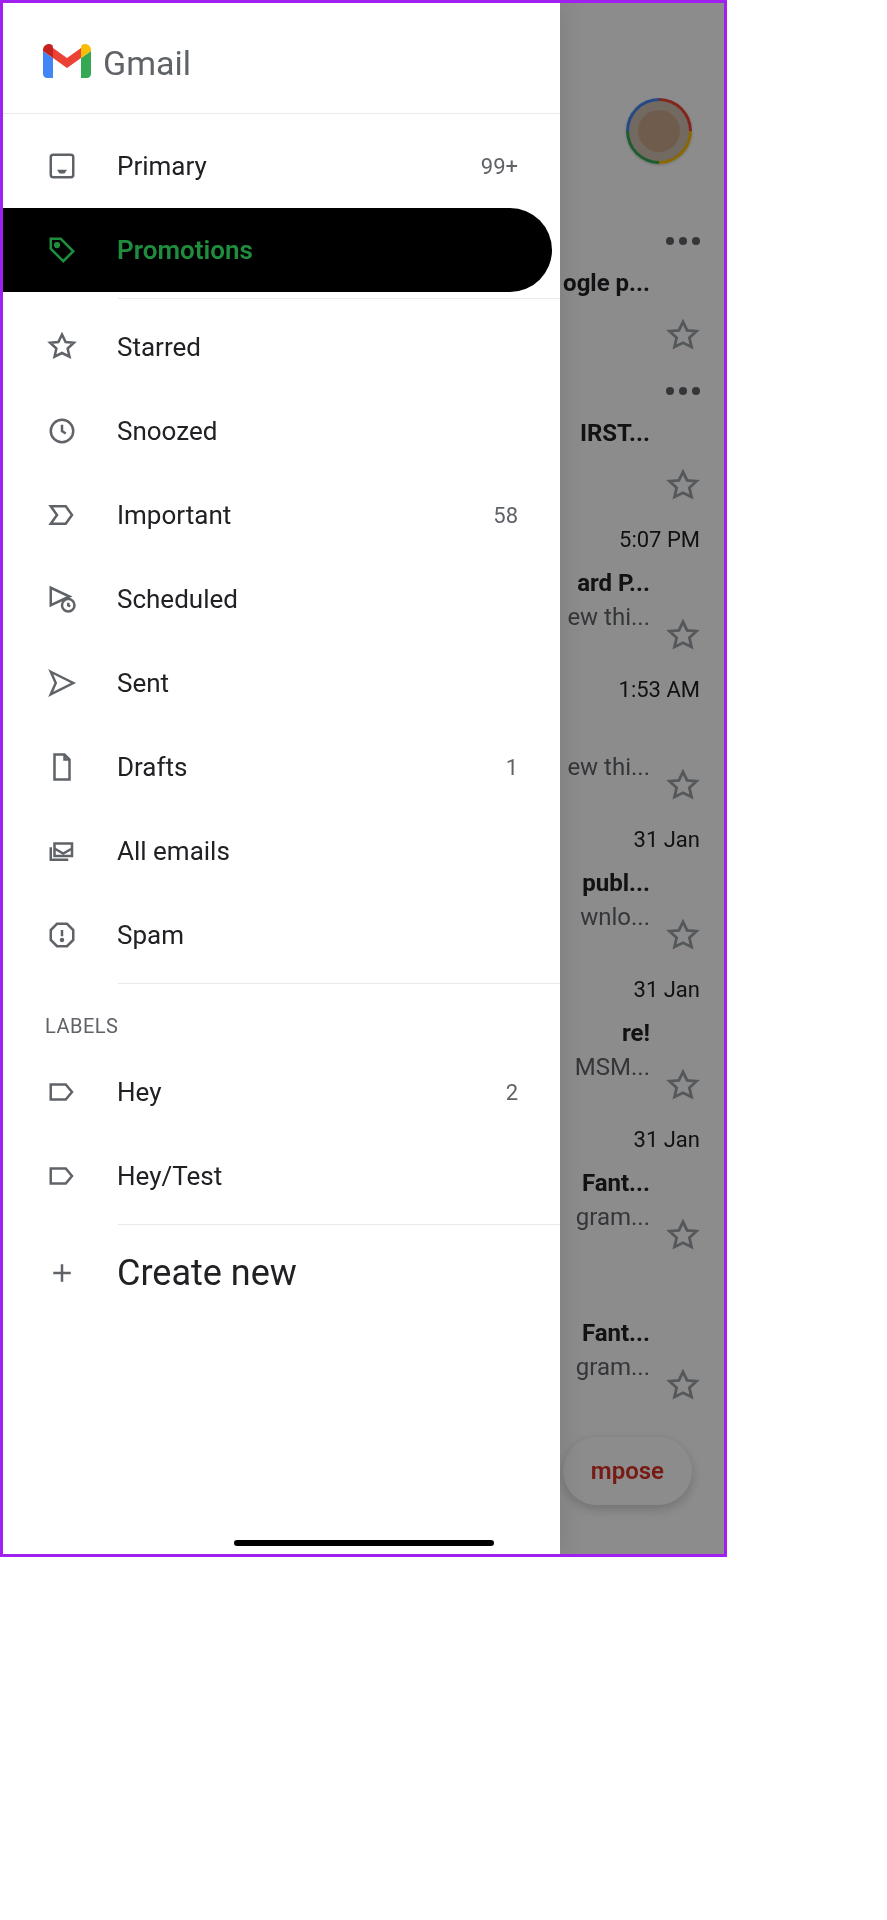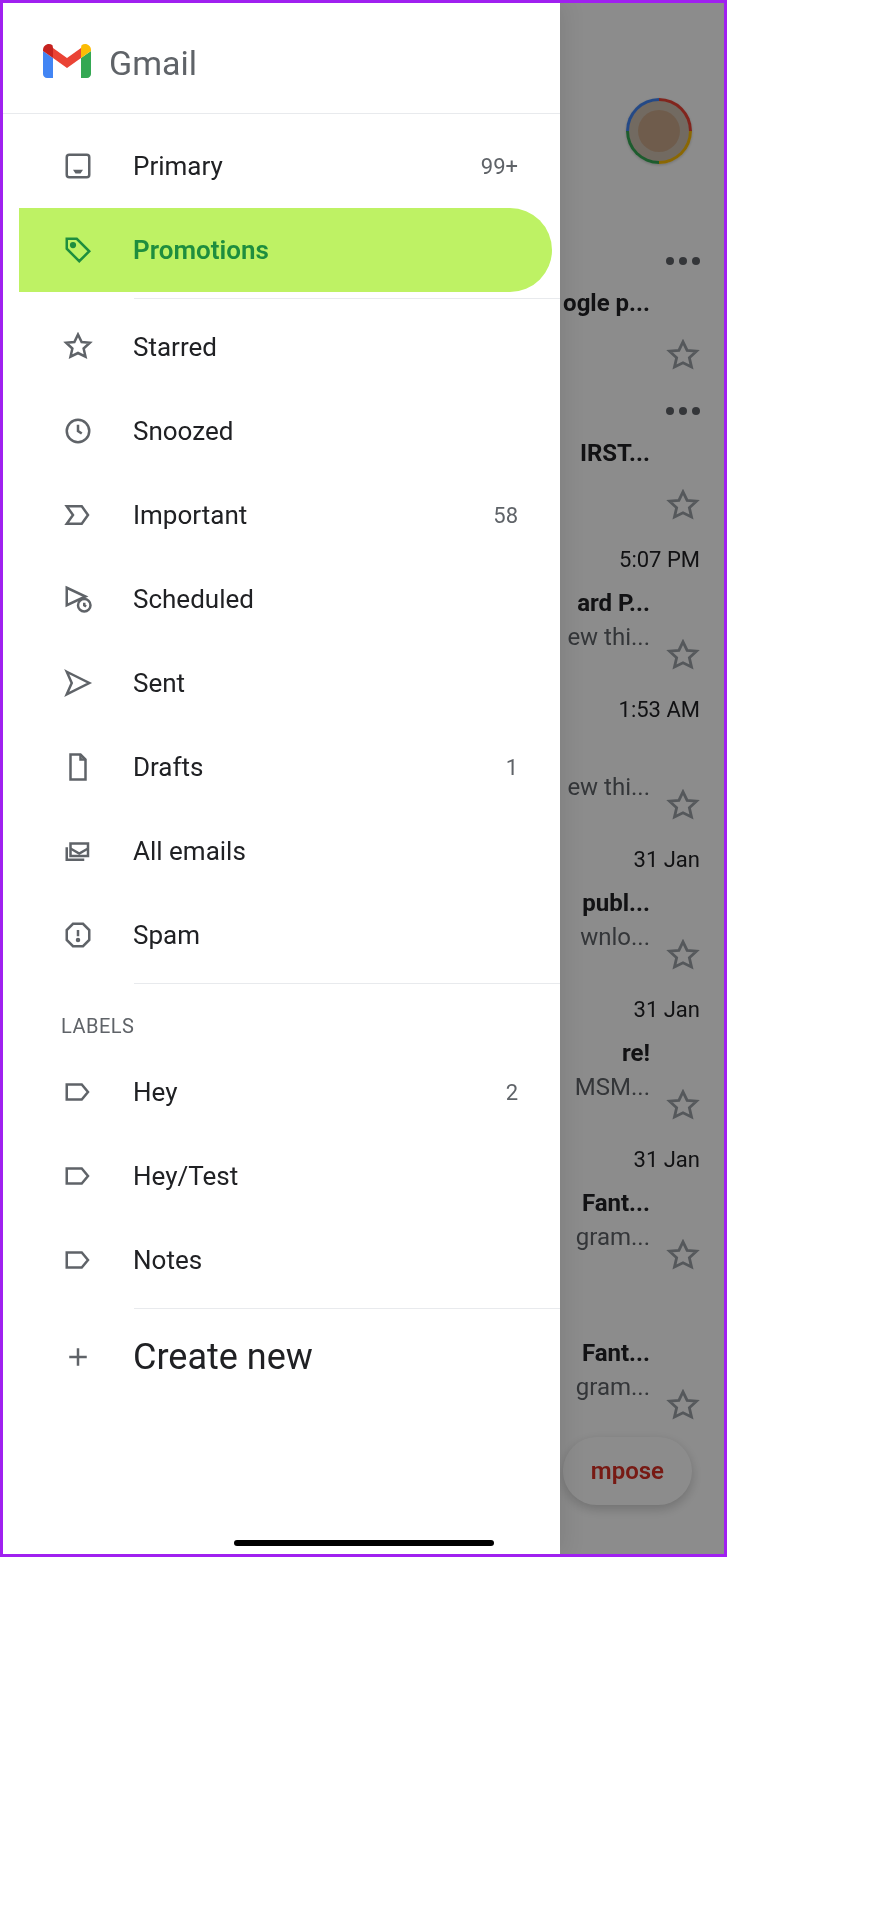--- a/index.html
+++ b/index.html
@@ -27,21 +27,21 @@
       width: 66px;
       height: 66px;
       border-radius: 50%;
       background: conic-gradient(#ea4335 0deg 90deg, #fbbc05 90deg 180deg, #34a853 180deg 270deg, #4285f4 270deg 360deg);
       padding: 3px;
       display:flex; align-items:center; justify-content:center;
       box-shadow: 0 1px 3px rgba(0,0,0,.2);
     }
     .bg-avatar-inner { width:100%; height:100%; border-radius:50%; background:#d0c0b0; display:flex; align-items:center; justify-content:center; }
     .bg-avatar-face { width:70%; height:70%; border-radius:50%; background:#c9a88a; }
-    .bg-emails { position:absolute; right:24px; top:244px; width:180px; }
+    .bg-emails { position:absolute; right:24px; top:224px; width:180px; }
     .bg-email-row { height:150px; position:relative; text-align:right; }
     .bg-time { font-size:22px; font-weight:400; color:#202124; position:absolute; right:0; top:0;}
     .bg-subject { font-size:24px; font-weight:700; color:#202124; position:absolute; right:50px; top:42px; white-space:nowrap;}
     .bg-snippet { font-size:24px; color:#5f6368; position:absolute; right:50px; top:76px; white-space:nowrap;}
     .bg-star { position:absolute; right:0; bottom:20px; color:#9aa0a6; }
     .bg-star svg { width:34px; height:34px;}
     .bg-dots { position:absolute; right:0; top:10px; display:flex; gap:5px;}
     .bg-dot{width:8px;height:8px;border-radius:50%;background:#5f6368;}
     .compose-pill { position:absolute; right:32px; bottom:49px; background:#fff; border-radius:36px; padding:20px 28px; box-shadow:0 4px 12px rgba(0,0,0,.2); display:flex; align-items:center; gap:14px; color:#d93025; font-weight:600; font-size:24px;}
     
@@ -52,39 +52,39 @@
       height: 100%;
       background: #fff;
       z-index: 10;
       box-shadow: 6px 0 20px rgba(0,0,0,.08);
       display: flex;
       flex-direction: column;
     }
     .drawer-header {
       display: flex;
       align-items: center;
-      gap: 18px;
+      gap: 12px;
       padding: 40px 34px 30px 40px;
       border-bottom: 1px solid #e8eaed;
     }
     .gmail-logo { width:48px; height:38px; }
     .gmail-title { font-size:34px; color:#5f6368; font-weight:400;}
-    .nav-scroll { flex:1; overflow-y:auto; padding-top:10px;margin-left:16px;}
+    .nav-scroll { flex:1; overflow-y:auto; padding-top:10px;}
     .nav-item {
       display: flex;
       align-items: center;
       height: 84px;
       padding-left: 44px;
       padding-right: 34px;
       border-top-right-radius: 50px;
       border-bottom-right-radius: 50px;
       margin-right: 8px;
       cursor:pointer;
     }
-    .nav-item.selected { background:#bef264; color:#1e8e3e;}
+    .nav-item.selected { background:#000000; color:#1e8e3e;}
     .nav-item.selected .nav-label { color:#1e8e3e; font-weight:600;}
     .nav-item.selected svg { stroke:#1e8e3e; fill:none;}
     .nav-icon { width:30px; height:30px; margin-right:40px; color:#5f6368; flex-shrink:0;}
     .nav-icon svg { width:100%; height:100%; }
     .nav-item.selected .nav-icon { color:#1e8e3e;}
     .nav-label { font-size:26px; color:#202124; flex:1;}
     .nav-count { font-size:22px; color:#5f6368; font-weight:400;}
     .divider { border-top:1px solid #e8eaed; margin-left:115px; margin-right:0; margin-top:6px; margin-bottom:6px;}
     .section-label { font-size:20px; color:#5f6368; padding:24px 0 12px 42px; letter-spacing:0.5px;}
     .home-indicator { position:absolute; bottom:8px; left:50%; transform:translateX(-50%); width:260px; height:6px; background:#000; border-radius:3px; z-index:20;}
@@ -280,27 +280,20 @@
         <span class="nav-label">Hey</span>
         <span class="nav-count">2</span>
       </div>
       <div class="nav-item">
         <span class="nav-icon"><svg viewBox="0 0 24 24" fill="none" stroke="currentColor" stroke-width="2">
             <path d="M3 6h12l5 6-5 6H3V6z"></path>
           </svg></span>
         <span class="nav-label">Hey/Test</span>
         <span class="nav-count"></span>
       </div>
-      <div class="nav-item">
-        <span class="nav-icon"><svg viewBox="0 0 24 24" fill="none" stroke="currentColor" stroke-width="2">
-            <path d="M3 6h12l5 6-5 6H3V6z"></path>
-          </svg></span>
-        <span class="nav-label">Notes</span>
-        <span class="nav-count"></span>
-      </div>
       <div class="divider"></div>
       <div class="create-new">
         <span class="nav-icon"><svg viewBox="0 0 24 24" fill="none" stroke="currentColor" stroke-width="2">
             <path d="M12 5v14M5 12h14"></path>
           </svg></span>
         <span class="create-label">Create new</span>
       </div>
     </div>
 </div>
 

